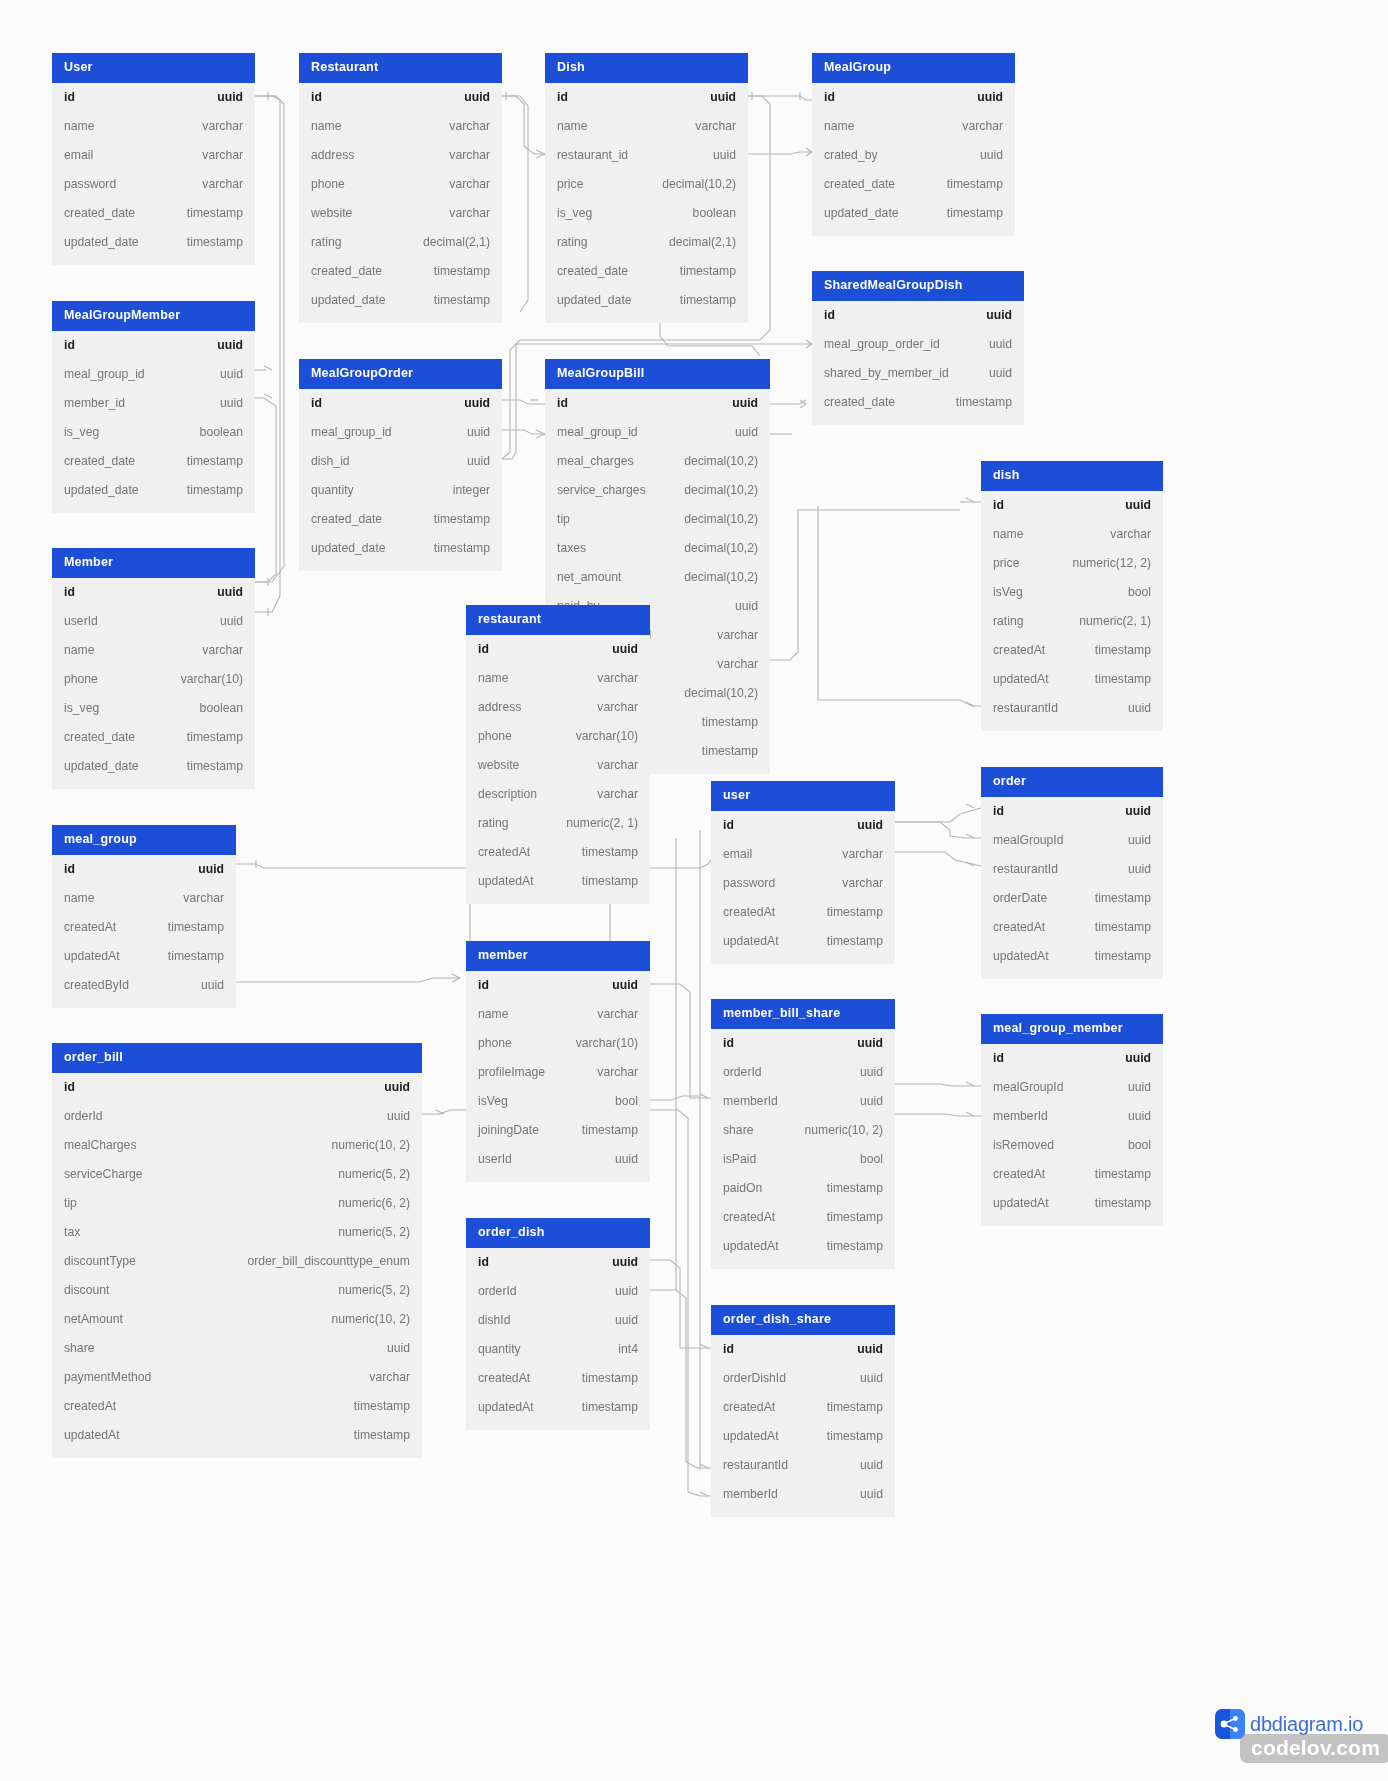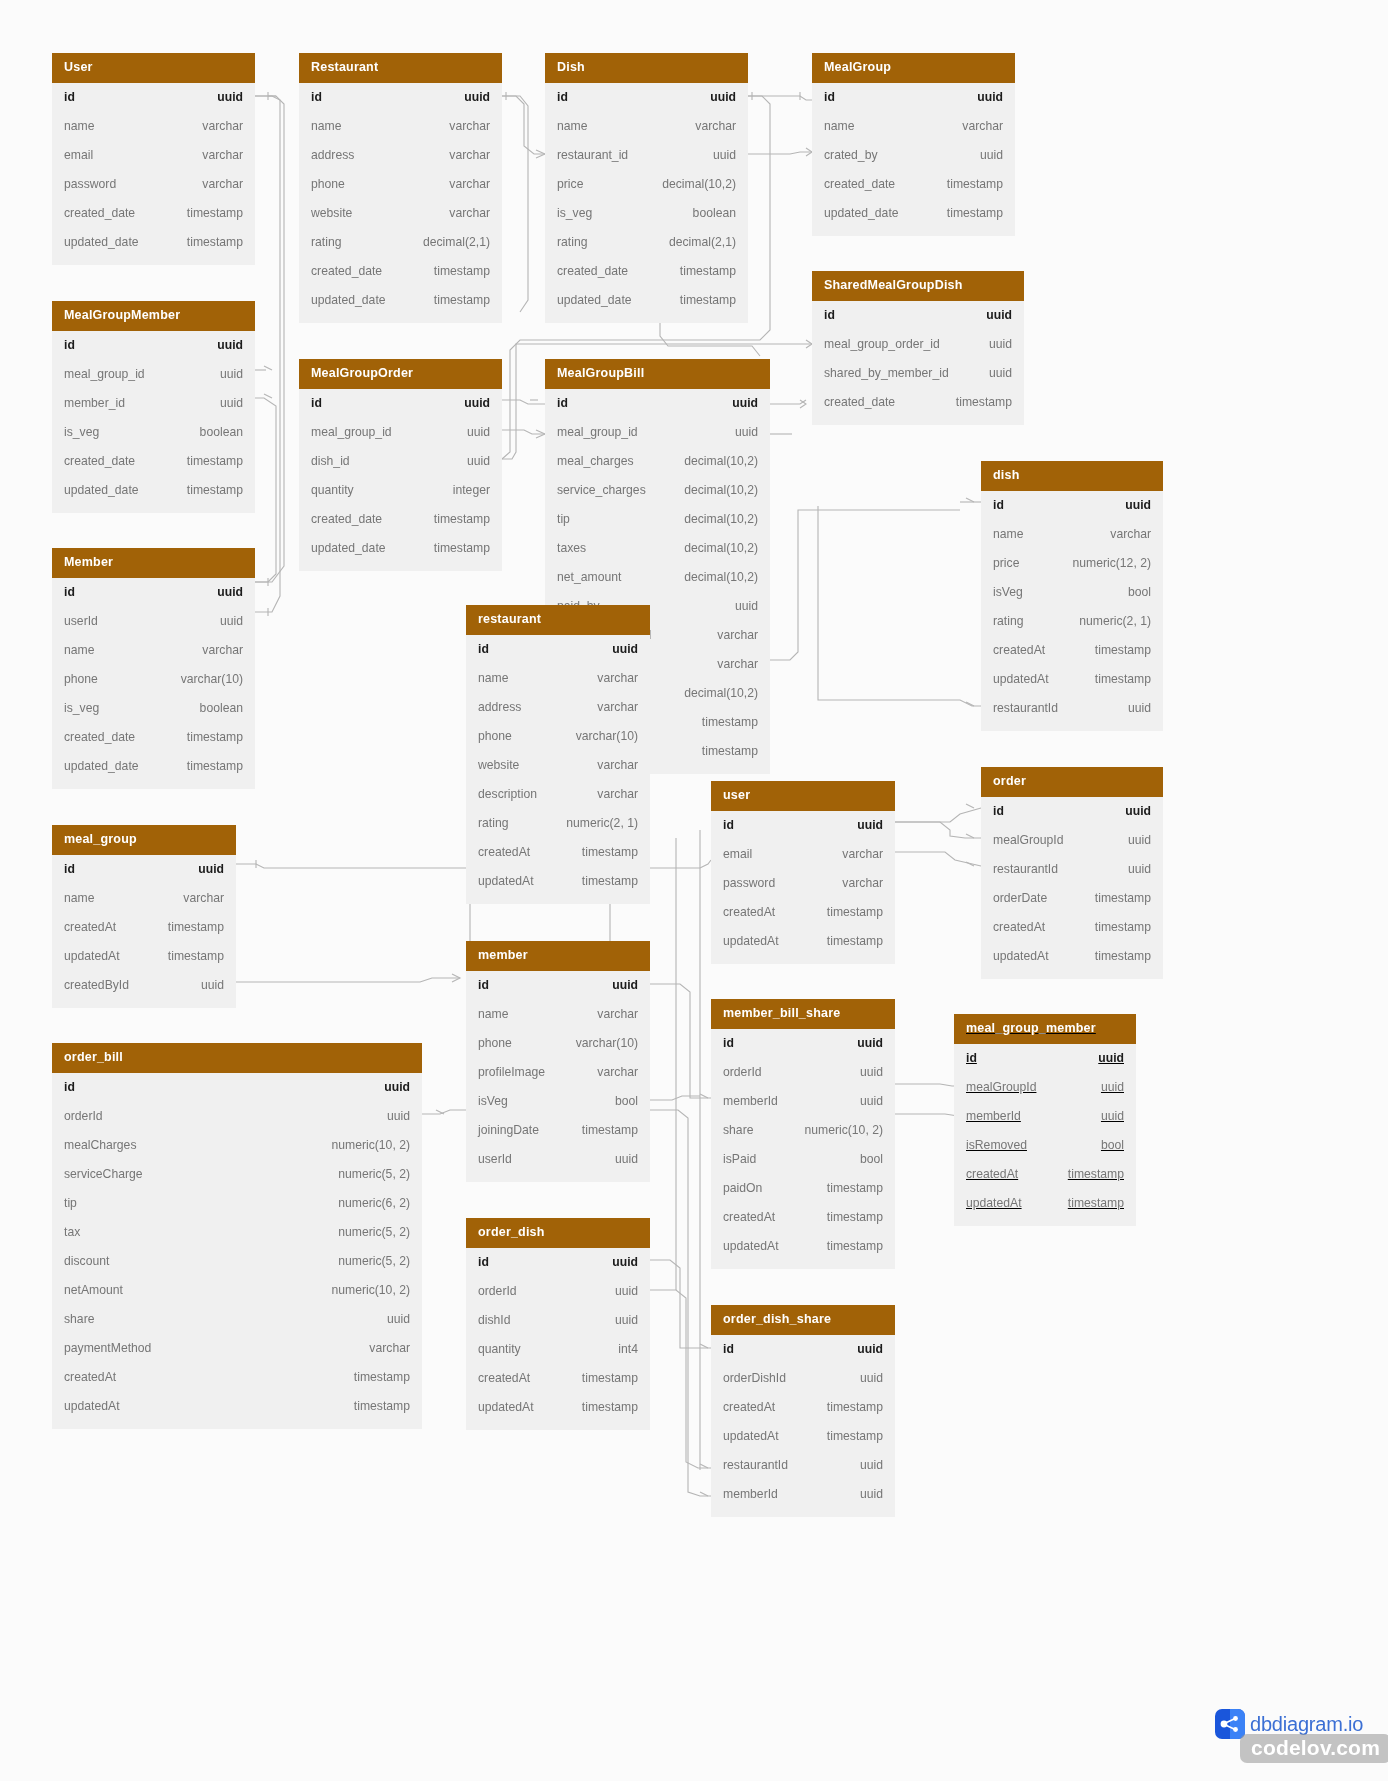--- a/index.html
+++ b/index.html
@@ -23,21 +23,21 @@
     pointer-events: none;
     z-index: 1;
   }
   .tbl {
     position: absolute;
     background: #f0f0f0;
     z-index: 5;
     box-shadow: 0 0 0 0 rgba(0,0,0,0);
   }
   .tbl-head {
-    background: #a16207;
+    background: #1d4ed8;
     color: #ffffff;
     font-weight: bold;
     font-size: 12.5px;
     padding: 8px 10px 9px 12px;
     letter-spacing: 0.2px;
     line-height: 1;
     white-space: nowrap;
     overflow: hidden;
   }
   .tbl-body { padding: 0 0 8px 0; }
@@ -717,21 +717,21 @@
           <div class="row">
             <span class="fname">createdAt</span>
             <span class="ftype">timestamp</span>
           </div>
           <div class="row">
             <span class="fname">updatedAt</span>
             <span class="ftype">timestamp</span>
           </div>
         </div>
       </div>
-      <div class="tbl" style="left: 954px; top: 1014px; width: 182px; z-index: 7; text-decoration: underline;">
+      <div class="tbl" style="left: 981px; top: 1014px; width: 182px; z-index: 7;">
         <div class="tbl-head">meal_group_member</div>
         <div class="tbl-body">
           <div class="row pk">
             <span class="fname">id</span>
             <span class="ftype">uuid</span>
           </div>
           <div class="row">
             <span class="fname">mealGroupId</span>
             <span class="ftype">uuid</span>
           </div>
@@ -772,20 +772,24 @@
             <span class="fname">serviceCharge</span>
             <span class="ftype">numeric(5, 2)</span>
           </div>
           <div class="row">
             <span class="fname">tip</span>
             <span class="ftype">numeric(6, 2)</span>
           </div>
           <div class="row">
             <span class="fname">tax</span>
             <span class="ftype">numeric(5, 2)</span>
+          </div>
+          <div class="row">
+            <span class="fname">discountType</span>
+            <span class="ftype">order_bill_discounttype_enum</span>
           </div>
           <div class="row">
             <span class="fname">discount</span>
             <span class="ftype">numeric(5, 2)</span>
           </div>
           <div class="row">
             <span class="fname">netAmount</span>
             <span class="ftype">numeric(10, 2)</span>
           </div>
           <div class="row">

